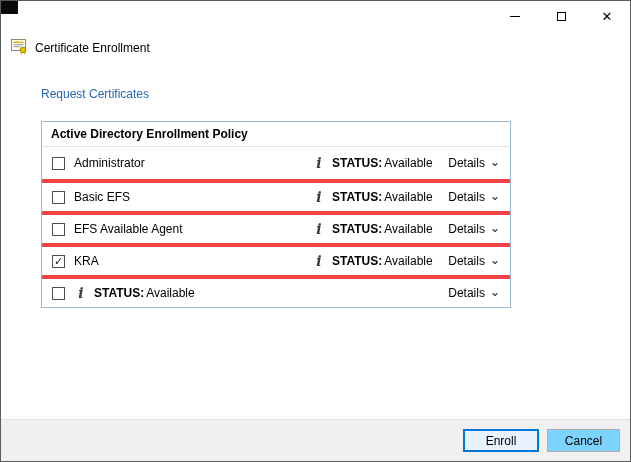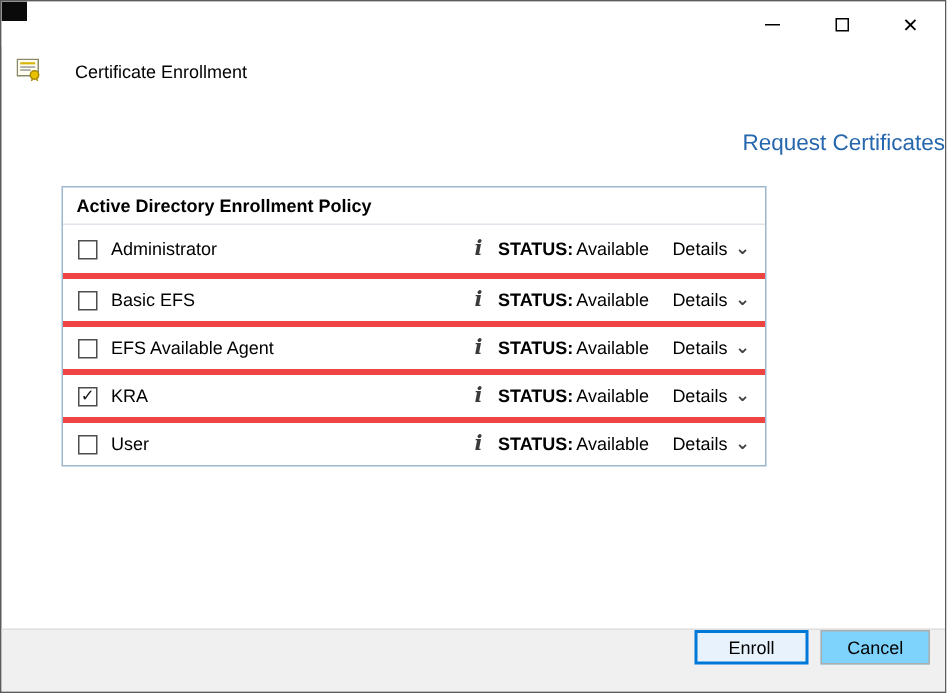--- a/index.html
+++ b/index.html
@@ -19,45 +19,45 @@
   
   .titlebar { height: 30px; position: relative; background: #ffffff; }
   .window-icon { position: absolute; left: 0; top: 0; width: 17px; height: 13px; background: #0a0a0a; }
   .caption-buttons { position: absolute; right: 0; top: 0; display: flex; height: 30px; }
   .caption-btn { width: 46px; height: 30px; display: flex; align-items: center; justify-content: center; cursor: default; background: transparent; border: 0; padding: 0; }
   .min-glyph { width: 10px; height: 1px; background: #000; }
   .max-glyph { width: 9px; height: 9px; border: 1px solid #000; }
   .close-glyph { font-size: 13px; line-height: 1; color: #000; }
 
   
-  .app-header { display: flex; align-items: center; gap: 22px; margin: 8px 0 0 10px; }
+  .app-header { display: flex; align-items: center; gap: 7px; margin: 8px 0 0 10px; }
   .app-name { font-size: 12px; }
 
   
-  .page-title { margin: 30px 0 0 40px; font-size: 15px; font-weight: normal; color: var(--heading-text, #2767ae); text-align: right; }
+  .page-title { margin: 30px 0 0 40px; font-size: 12px; font-weight: normal; color: var(--heading-text, #2767ae); }
   .description { margin: 14px 0 0 40px; width: 566px; line-height: 16px; }
 
   .policy-box { margin: 20px 0 0 40px; width: 470px; border: 1px solid var(--group-border, #9db7cf); background: #fff; }
   .policy-header { font-weight: bold; padding: 5px 9px; border-bottom: 1px solid #dfe4ea; }
   .row { height: 32px; display: flex; align-items: center; padding: 0 10px; }
   .row + .row { border-top: 4px solid #ef4444; }
 
   .cb { width: 13px; height: 13px; border: 1px solid #4d4d4d; background: #fff; display: inline-flex; align-items: center; justify-content: center; font-size: 11px; line-height: 1; flex: none; color: #111; }
   .row .cb { margin-right: 9px; }
   .tpl-name { width: 238px; }
   .info { font-family: "DejaVu Serif", serif; font-style: italic; font-weight: bold; font-size: 14px; width: 14px; text-align: center; margin-right: 6px; color: #3a3a3a; }
   .status-label { font-weight: bold; margin-right: 2px; }
   .status-value { }
   .details { margin-left: auto; display: flex; align-items: center; gap: 5px; cursor: default; }
   .chev { font-weight: bold; font-size: 12px; margin-top: -3px; color: #404040; }
 
   .show-all { display: flex; align-items: center; gap: 8px; margin: 10px 0 0 44px; }
 
   
-  .footer { position: absolute; left: 0; right: 0; bottom: 0; height: 42px; background: var(--footer-bg, #f0f0f0); border-top: 1px solid #dfdfdf; display: flex; align-items: flex-start; justify-content: flex-end; gap: 8px; padding-right: 10px; }
+  .footer { position: absolute; left: 0; right: 0; bottom: 0; height: 42px; background: var(--footer-bg, #f0f0f0); border-top: 1px solid #dfdfdf; display: flex; align-items: center; justify-content: flex-end; gap: 8px; padding-right: 10px; }
   .btn { height: 23px; min-width: 73px; padding: 0 12px; display: inline-flex; align-items: center; justify-content: center; background: #7dd3fc; border: 1px solid #adadad; font-family: inherit; font-size: 12px; color: #000; cursor: default; }
   .btn.default { border: 2px solid var(--accent, #0078d7); background: #e8f2fc; min-width: 76px; }
 </style>
 </head>
 <body>
 
 <div class="window">
 
   <div class="titlebar">
     <div class="window-icon"></div>
@@ -137,21 +137,20 @@
       <span class="status-label">STATUS:</span>
       <span class="status-value">Available</span>
       <span class="details">
         <span>Details</span>
         <span class="chev">⌄</span>
       </span>
     </div>
 
     <div class="row">
       <span class="cb"></span>
-      <span class="tpl-name">User</span>
       <span class="info">i</span>
       <span class="status-label">STATUS:</span>
       <span class="status-value">Available</span>
       <span class="details">
         <span>Details</span>
         <span class="chev">⌄</span>
       </span>
     </div>
   </div>
 

